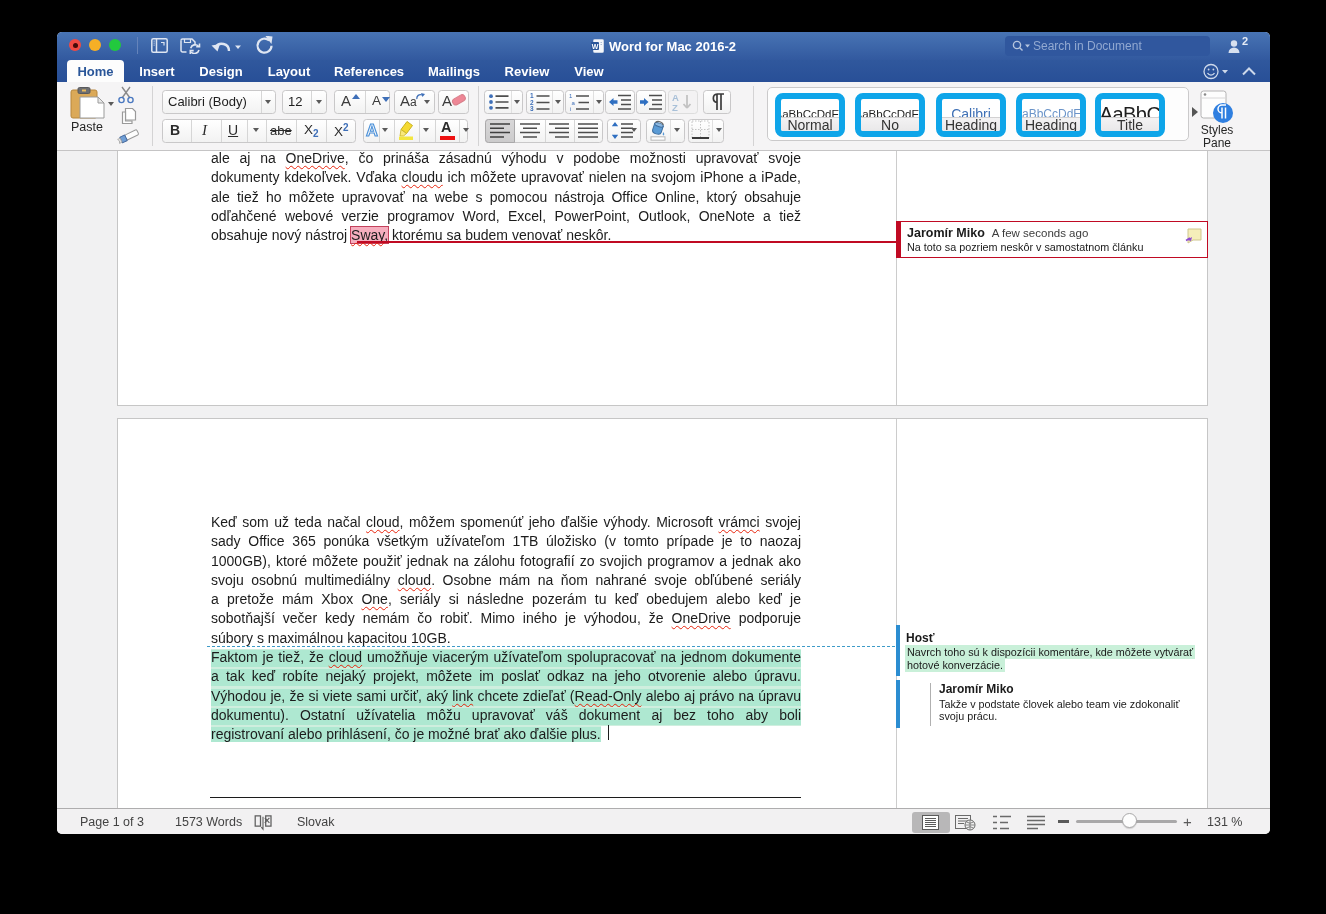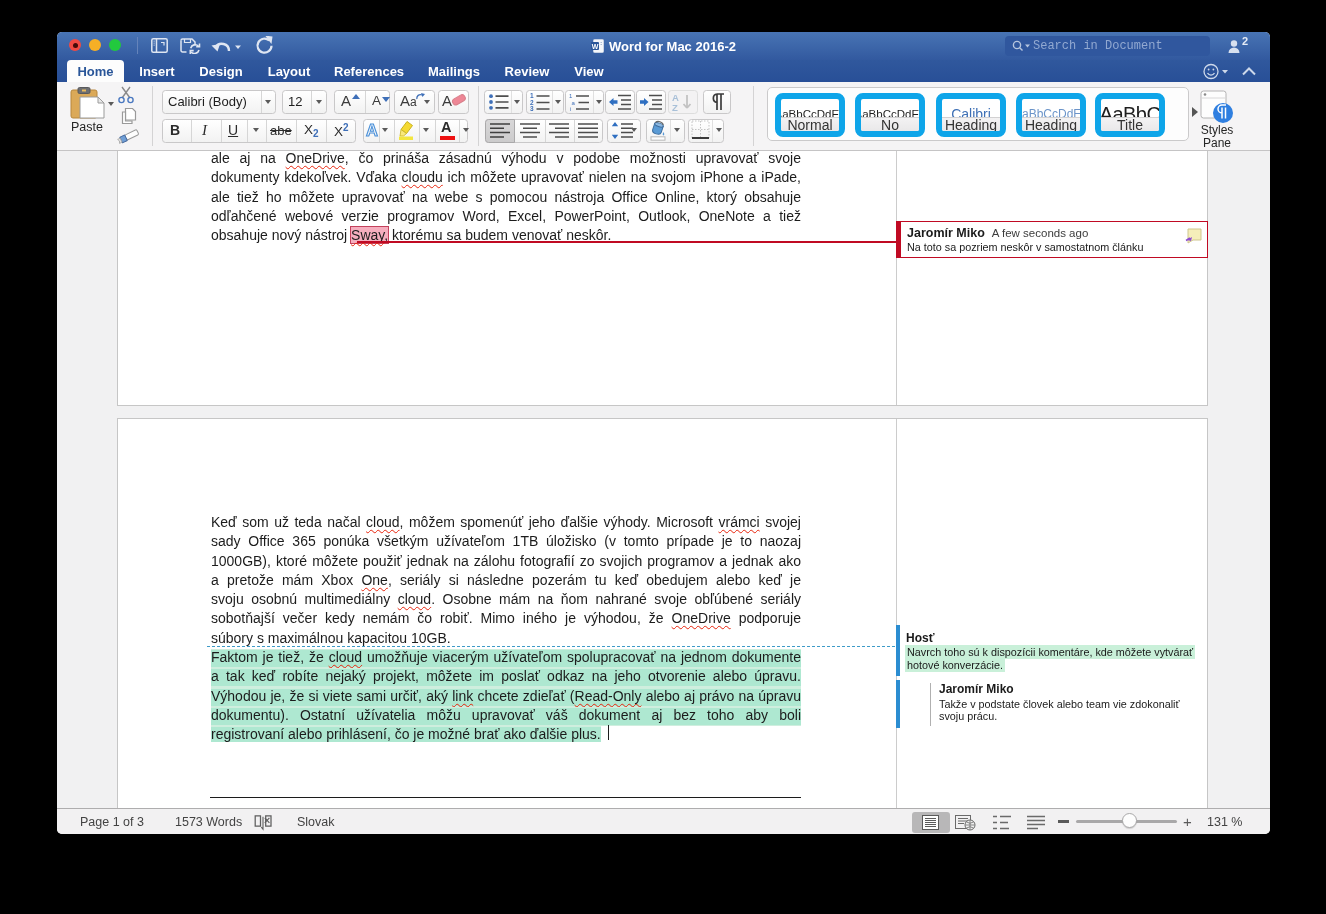--- a/index.html
+++ b/index.html
@@ -11,21 +11,21 @@
 .tl { position:absolute; top:7px; width:12px; height:12px; border-radius:50%; }
 #tl-red { left:12px; background:#f04a43; }
 #tl-red::after { content:''; position:absolute; left:3.5px; top:3.5px; width:5px; height:5px; border-radius:50%; background:#450a08; }
 #tl-yel { left:31.5px; background:#f6af26; }
 #tl-grn { left:51.5px; background:#22c93e; }
 #tbsep { position:absolute; left:80px; top:5px; width:1px; height:17px; background:#6584bb; }
 #doctitle { position:absolute; top:7px; left:0; width:100%; text-align:center; color:#fff; font-size:13px; font-weight:bold; }
 #doctitle .dicon { display:inline-block; vertical-align:-2px; margin-right:5px; }
 #searchbox { position:absolute; left:948px; top:4px; width:205px; height:20px; background:#30579e; border-radius:4px; color:#92a9d1; font-size:12px; line-height:19px; }
 #searchbox .mag { position:absolute; left:7px; top:4px; }
-#searchbox .stext { position:absolute; left:28px; top:1px;font-family:Liberation Mono, monospace; }
+#searchbox .stext { position:absolute; left:28px; top:1px; }
 
 #tabrow { position:absolute; left:0; top:28px; width:100%; height:22px; background:linear-gradient(#30589d,#284f97); }
 .tab { position:absolute; top:0px; height:22px; color:#fff; font-size:13px; font-weight:bold; line-height:23px; text-align:center; }
 #tabsel { position:absolute; top:0px; left:10px; width:57px; height:22px; background:#fdfdfd; border-radius:4px 4px 0 0; }
 
 #ribbon { position:absolute; left:0; top:50px; width:100%; height:69px; background:#f5f4f5; border-bottom:1px solid #c5c4c5; }
 .rbtn { position:absolute; background:linear-gradient(#ffffff,#f2f2f2); border:1px solid #c9c8c9; border-radius:3.5px; }
 .rsep { position:absolute; width:1px; background:#d4d3d4; top:4px; height:60px; }
 .aarr { position:absolute; width:0; height:0; border-left:3.5px solid transparent; border-right:3.5px solid transparent; border-top:4px solid #5a5a5a; }
 .stychip { position:absolute; top:11px; width:70px; height:44px; background:#fff; border:6px solid #0ea5e9; border-radius:8px; overflow:hidden; }
@@ -359,22 +359,22 @@
         <path d="M4 1 h13 v11 h-8 l-5 3 z" fill="#f5eeba" stroke="#cfc68e"></path>
         <path d="M3 12 l5 -3 -1 4 z" fill="#8e4ccf"></path>
         <path d="M2 12.5 l4 -2.5" stroke="#8e4ccf" stroke-width="1.5"></path>
       </svg>
     </div>
 
     <div class="abs" style="left:154px;top:363px;width:590px;">
       <div class="doc-line">Keď som už teda načal <span class="sq">cloud</span>, môžem spomenúť jeho ďalšie výhody. Microsoft <span class="sq">vrámci</span> svojej</div>
       <div class="doc-line">sady Office 365 ponúka všetkým užívateľom 1TB úložisko (v&nbsp;tomto prípade je to naozaj</div>
       <div class="doc-line">1000GB), ktoré môžete použiť jednak na zálohu fotografií zo svojich programov a jednak ako</div>
+      <div class="doc-line">svoju osobnú multimediálny <span class="sq">cloud</span>. Osobne mám na ňom nahrané svoje obľúbené seriály</div>
       <div class="doc-line">a&nbsp;pretože mám Xbox <span class="sq">One</span>, seriály si následne pozerám tu keď obedujem alebo keď je</div>
-      <div class="doc-line">svoju osobnú multimediálny <span class="sq">cloud</span>. Osobne mám na ňom nahrané svoje obľúbené seriály</div>
       <div class="doc-line">sobotňajší večer kedy nemám čo robiť. Mimo iného je výhodou, že <span class="sq">OneDrive</span> podporuje</div>
       <div class="doc-line last">súbory s&nbsp;maximálnou kapacitou 10GB.</div>
       <div class="doc-line hl">Faktom je tiež, že <span class="sq">cloud</span> umožňuje viacerým užívateľom spolupracovať na jednom dokumente</div>
       <div class="doc-line hl">a tak keď robíte nejaký projekt, môžete im poslať odkaz na jeho otvorenie alebo úpravu.</div>
       <div class="doc-line hl">Výhodou je, že si viete sami určiť, aký <span class="sq">link</span> chcete zdieľať (<span class="sq">Read-Only</span> alebo aj právo na úpravu</div>
       <div class="doc-line hl">dokumentu). Ostatní užívatelia môžu upravovať váš dokument aj bez toho aby boli</div>
       <div class="doc-line hl last"><span style="background:linear-gradient(180deg,#cfeede 0 1px,#aee8d1 1px 18px,#cfeede 18px 100%);">registrovaní alebo prihlásení, čo je možné brať ako ďalšie plus.</span></div>
     </div>
 
     <div class="abs" style="left:150px;top:495px;width:688px;height:0;border-top:1.5px dashed #3e9bc8;"></div>

